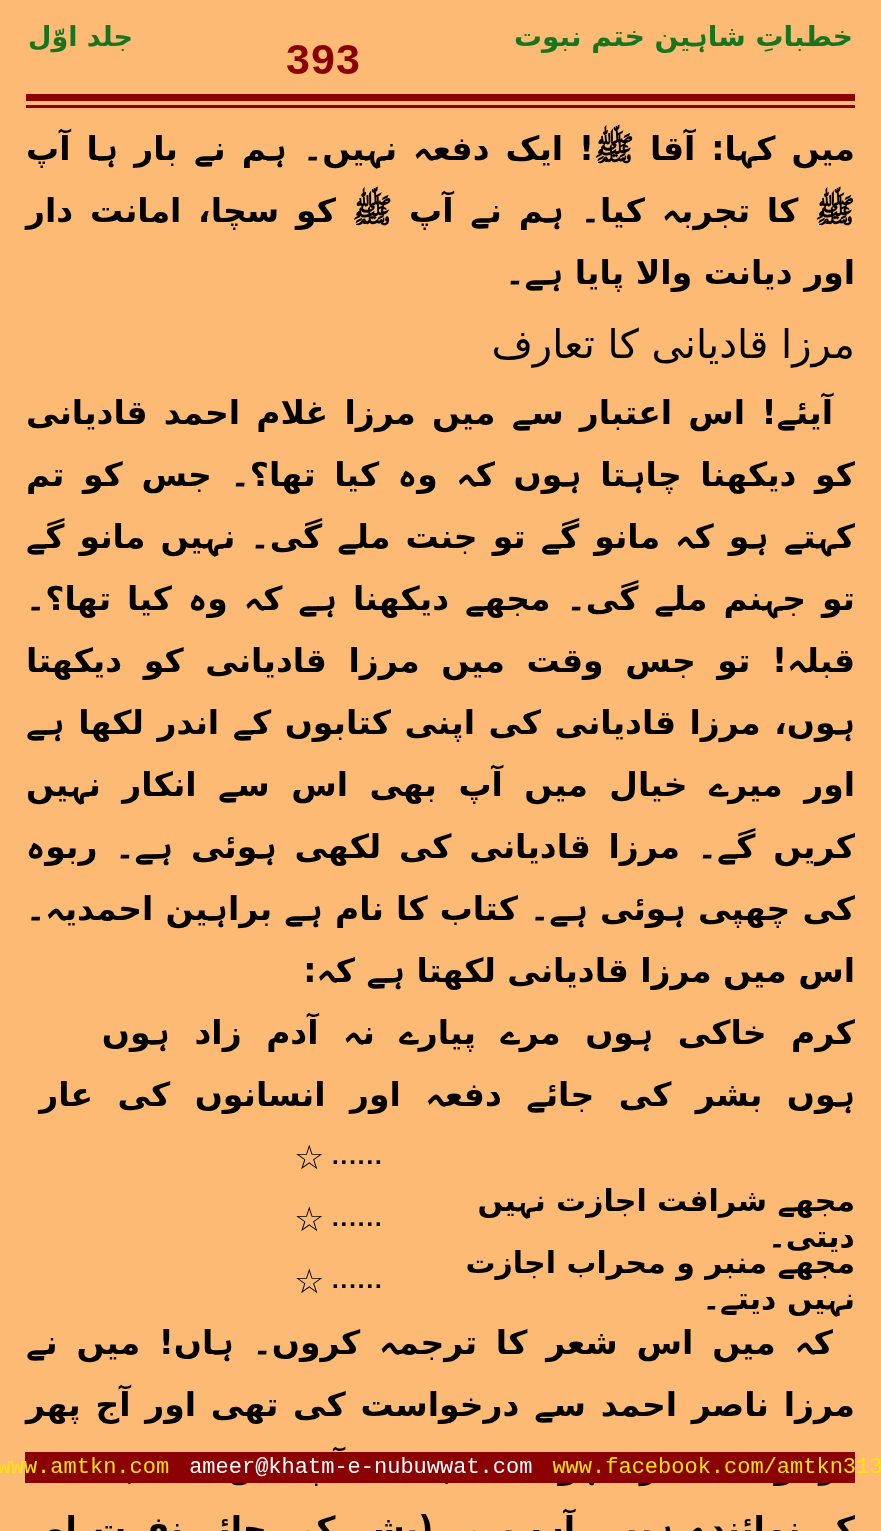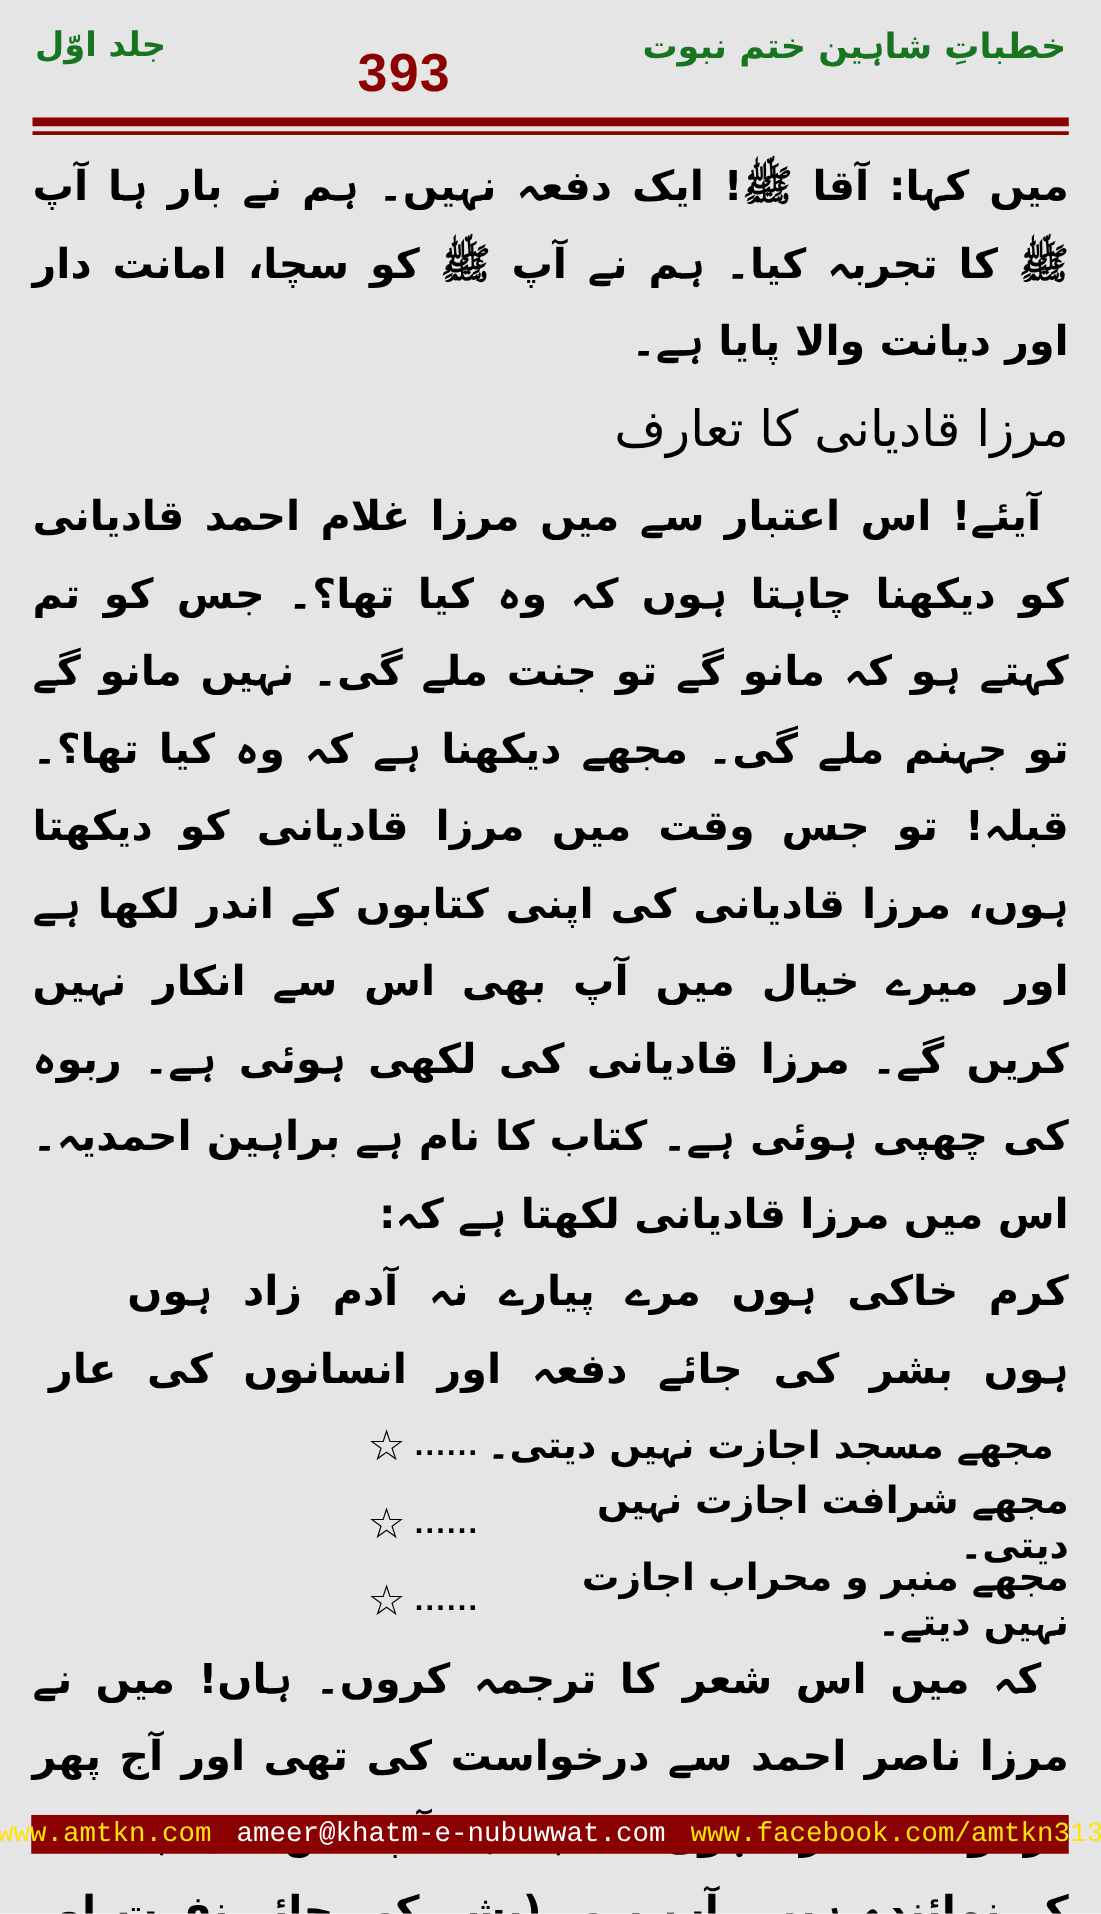--- a/index.html
+++ b/index.html
@@ -1,19 +1,19 @@
 <!DOCTYPE html>
 <html lang="ur"><head>
 <meta charset="utf-8">
 <style>
   html,body{margin:0;padding:0;background:#ffffff;}
   .page{
     position:relative;
     width:881px;height:1531px;
-    background:#e5e5e5;
+    background:#fdba74;
     overflow:hidden;
     font-family:"DejaVu Sans","Liberation Serif",sans-serif;
     color:#000;
   }
   
   .header{
     display:flex;justify-content:space-between;align-items:flex-start;
     padding:14px 28px 0 28px;
   }
   .vol-label{
@@ -95,21 +95,20 @@
 
     <p class="couplet-line">کرم خاکی ہوں مرے پیارے نہ آدم زاد ہوں</p>
     <p class="couplet-line">ہوں بشر کی جائے دفعہ اور انسانوں کی عار</p>
 
 
 
     <div class="star-list">
       <div class="star-row">
         <span class="star-glyph">☆</span>
         <span class="star-dots">......</span>
-        <span class="star-text">مجھے مسجد اجازت نہیں دیتی۔</span>
       </div>
       <div class="star-row">
         <span class="star-glyph">☆</span>
         <span class="star-dots">......</span>
         <span class="star-text">مجھے شرافت اجازت نہیں دیتی۔</span>
       </div>
       <div class="star-row">
         <span class="star-glyph">☆</span>
         <span class="star-dots">......</span>
         <span class="star-text">مجھے منبر و محراب اجازت نہیں دیتے۔</span>

